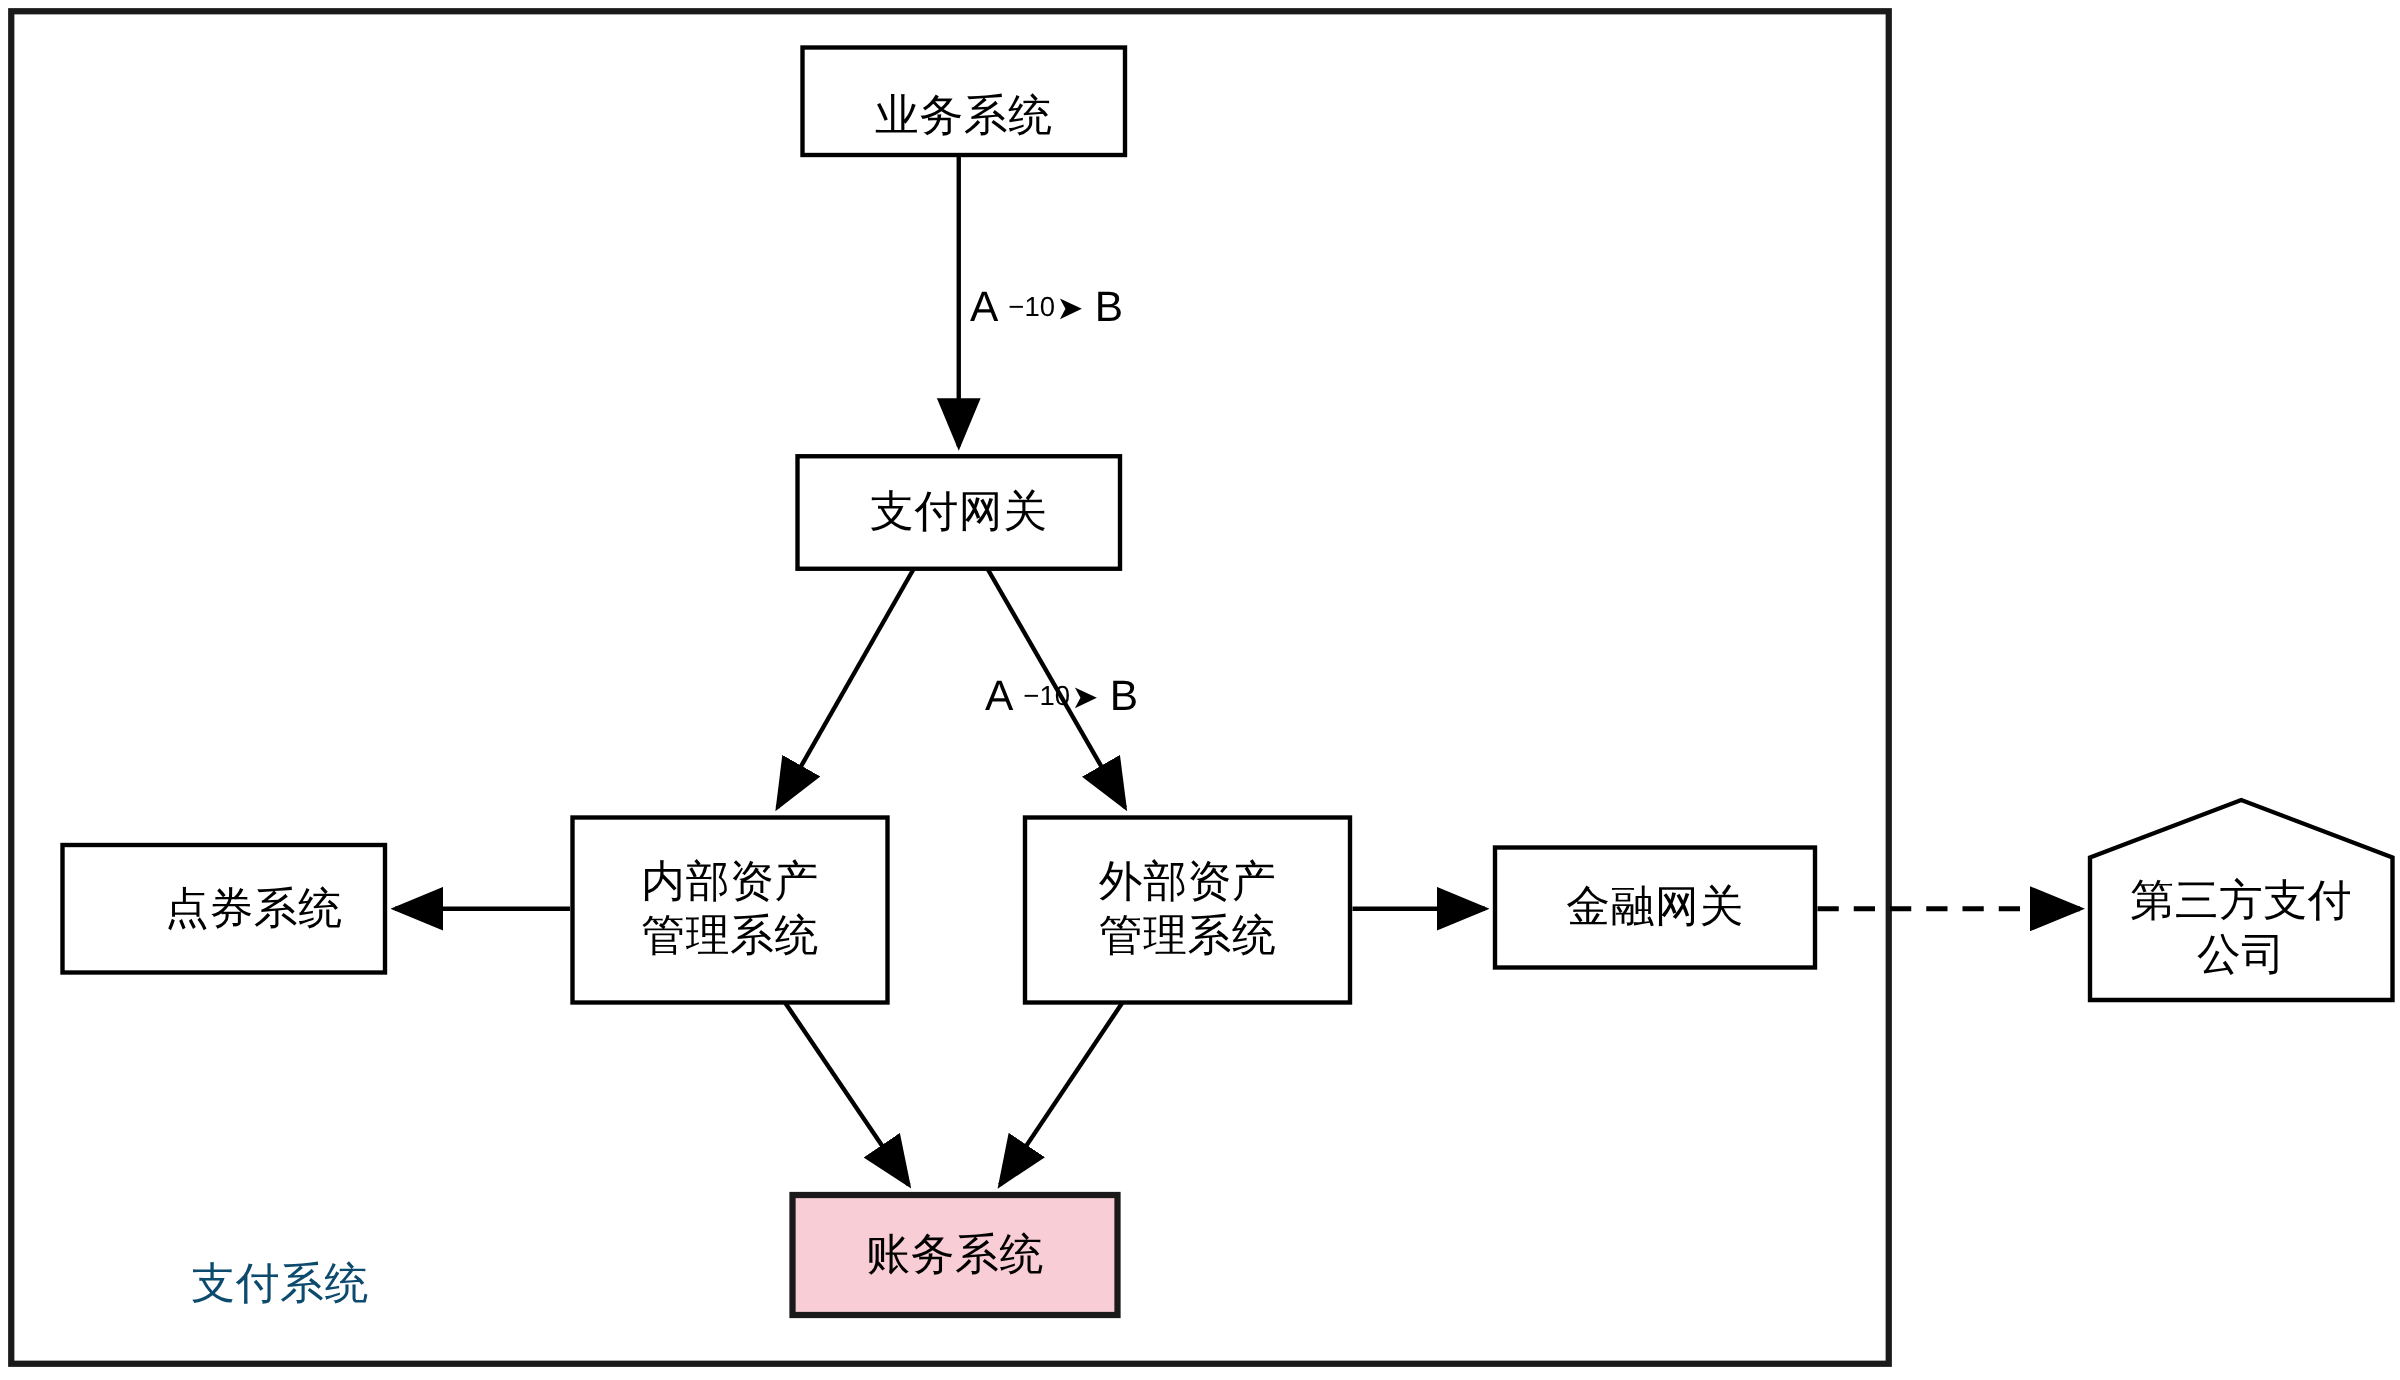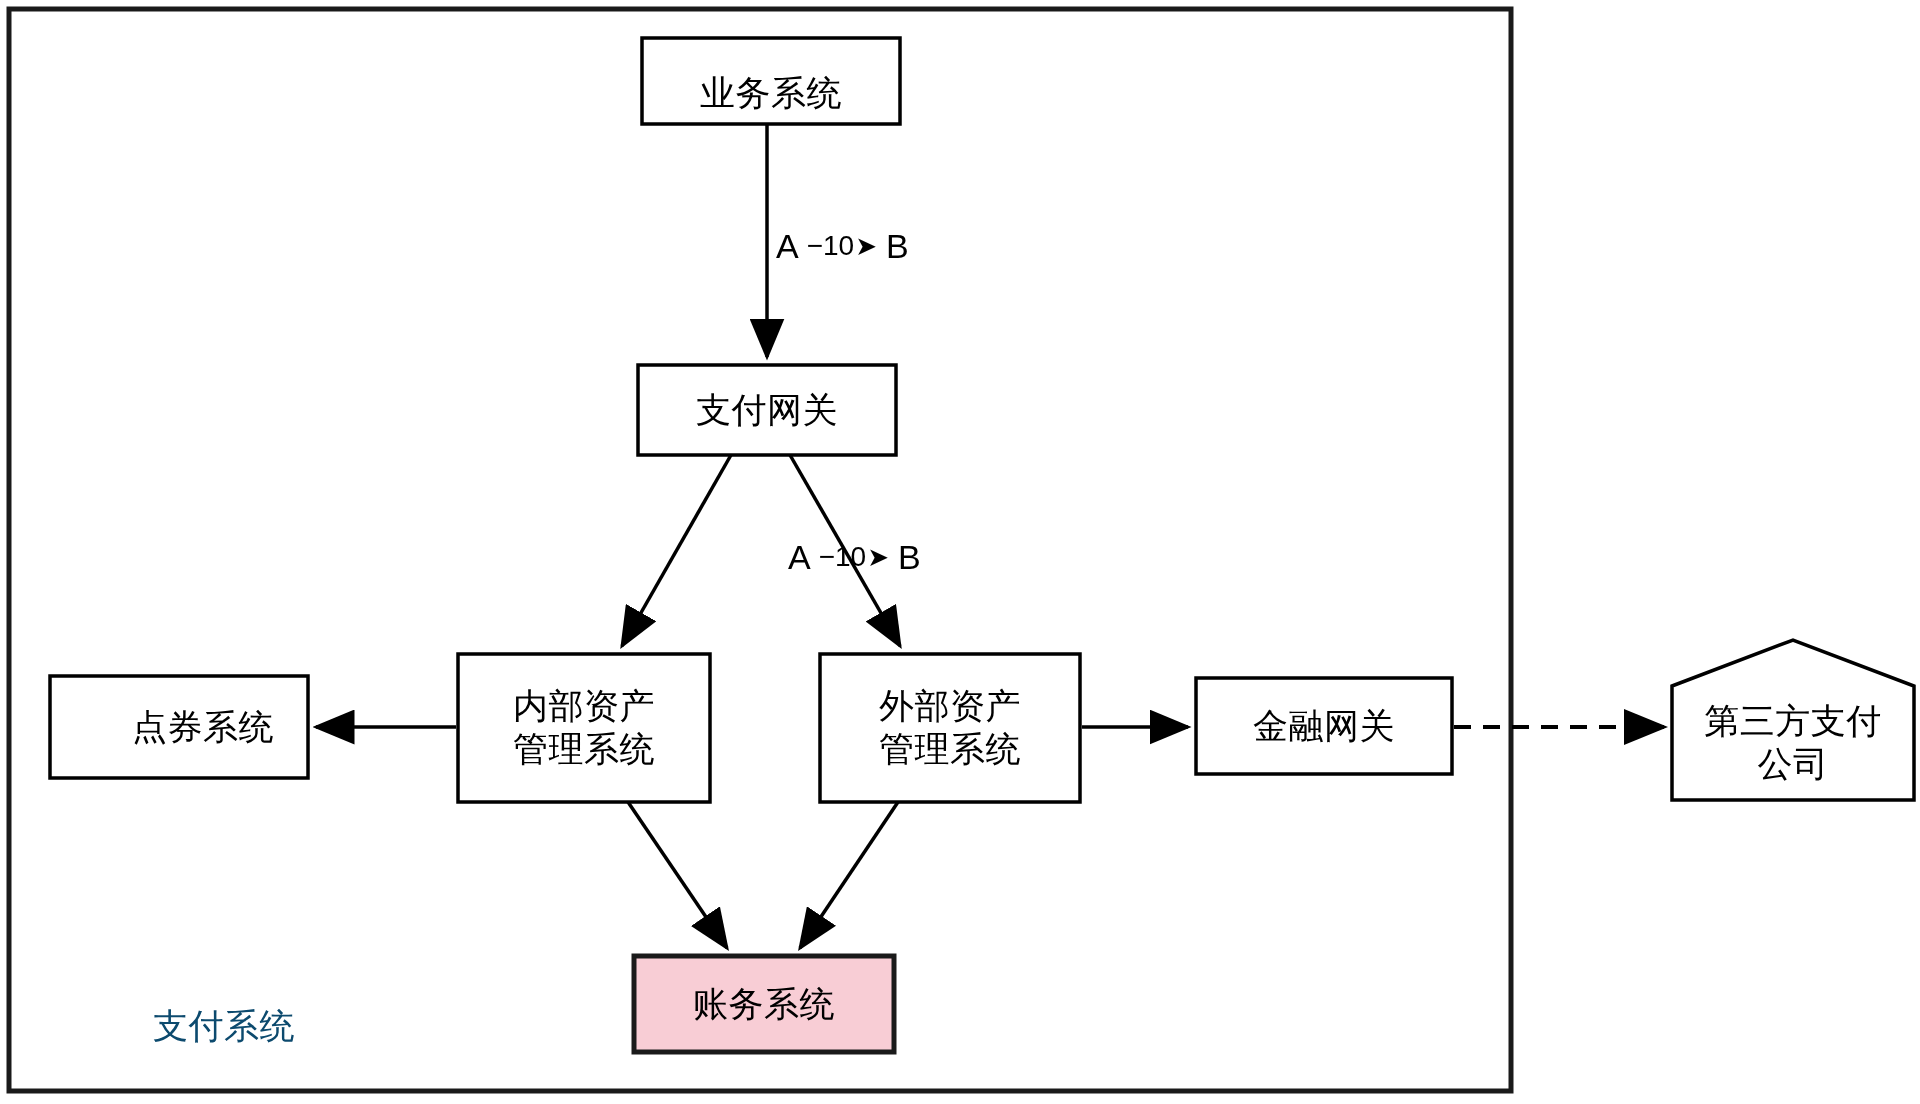--- a/index.html
+++ b/index.html
@@ -46,21 +46,21 @@
     align-items: center;
     justify-content: center;
     color: #000000;
     font-size: 34px;
     white-space: nowrap;
     background: #ffffff;
     padding: 1px 6px;
     box-sizing: border-box;
   }
   .edge-label .sup {
-    font-size: 28px;
+    font-size: 22px;
     vertical-align: 0.42em;
     margin: 0 1px 0 8px;
     letter-spacing: 0;
   }
   .edge-label .arrowglyph {
     font-size: 26px;
     vertical-align: 0.10em;
     margin: 0 9px 0 0;
     letter-spacing: 0;
   }

